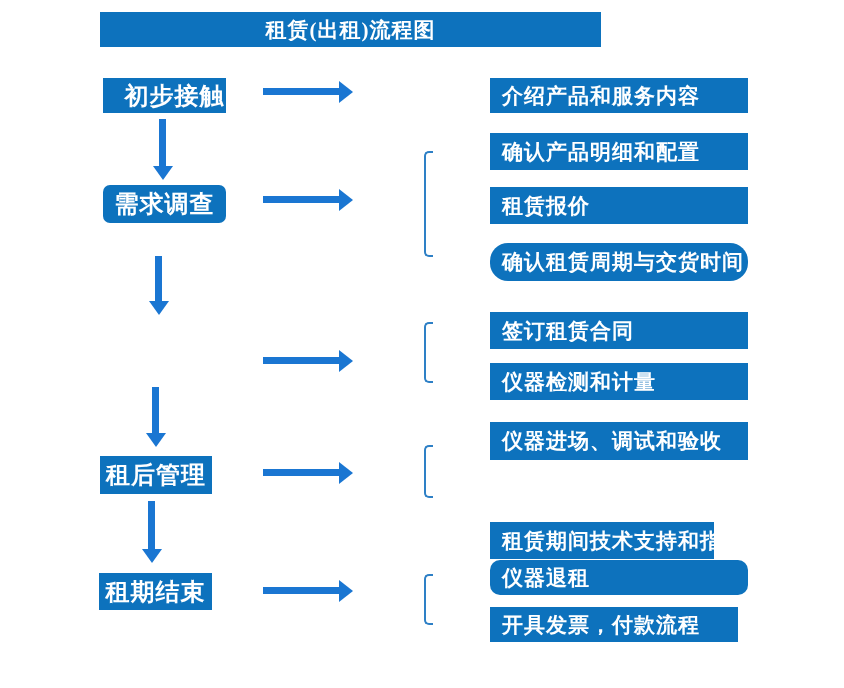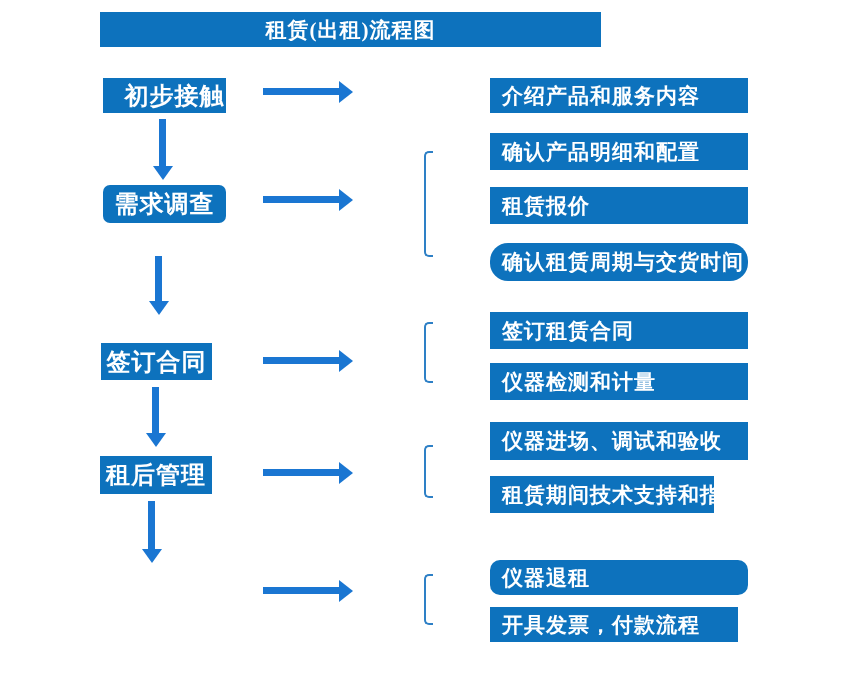--- a/index.html
+++ b/index.html
@@ -74,22 +74,22 @@
 </style>
 </head>
 <body>
 
 <div id="stage">
 
   <div class="title-bar" style="left:100px; top:12px; width:501px; height:35px;">租赁(出租)流程图</div>
 
   <div class="step-box" style="left:103px; top:78px;  width:123px; height:35px;padding-left:20px;">初步接触</div>
   <div class="step-box" style="left:103px; top:185px; width:123px; height:38px;border-radius:7px;">需求调查</div>
-  <div class="step-box" style="left:101px; top:343px; width:111px; height:37px;">签订合同</div>
   <div class="step-box" style="left:100px; top:456px; width:112px; height:38px;">租后管理</div>
+  <div class="step-box" style="left:99px;  top:573px; width:113px; height:37px;">租期结束</div>
 
   <div class="arrow-down" style="left:153px; top:119px; height:61px;"></div>
   <div class="arrow-down" style="left:149px; top:256px; height:59px;"></div>
   <div class="arrow-down" style="left:146px; top:387px; height:60px;"></div>
   <div class="arrow-down" style="left:142px; top:501px; height:62px;"></div>
 
   <div class="arrow-right" style="left:263px; top:81px;  width:90px;"></div>
   <div class="arrow-right" style="left:263px; top:189px; width:90px;"></div>
   <div class="arrow-right" style="left:263px; top:350px; width:90px;"></div>
   <div class="arrow-right" style="left:263px; top:462px; width:90px;"></div>
@@ -103,18 +103,18 @@
   <div class="detail-box" style="left:443px; top:78px;  width:258px; height:35px;">介绍产品和服务内容</div>
 
   <div class="detail-box" style="left:443px; top:133px; width:258px; height:37px;">确认产品明细和配置</div>
   <div class="detail-box" style="left:443px; top:187px; width:258px; height:37px;">租赁报价</div>
   <div class="detail-box" style="left:443px; top:243px; width:258px; height:38px;border-radius:18px;">确认租赁周期与交货时间</div>
 
   <div class="detail-box" style="left:443px; top:312px; width:258px; height:37px;">签订租赁合同</div>
   <div class="detail-box" style="left:443px; top:363px; width:258px; height:37px;">仪器检测和计量</div>
 
   <div class="detail-box" style="left:443px; top:422px; width:258px; height:38px;">仪器进场、调试和验收</div>
-  <div class="detail-box" style="left:443px; top:476px; width:224px; height:37px;">租赁期间技术支持和指导</div>
+  <div class="detail-box" style="left:443px; top:522px; width:224px; height:37px;">租赁期间技术支持和指导</div>
 
   <div class="detail-box" style="left:443px; top:560px; width:258px; height:35px;border-radius:10px;">仪器退租</div>
   <div class="detail-box" style="left:443px; top:607px; width:248px; height:35px;">开具发票，付款流程</div>
 
 </div>
 
 </body></html>

